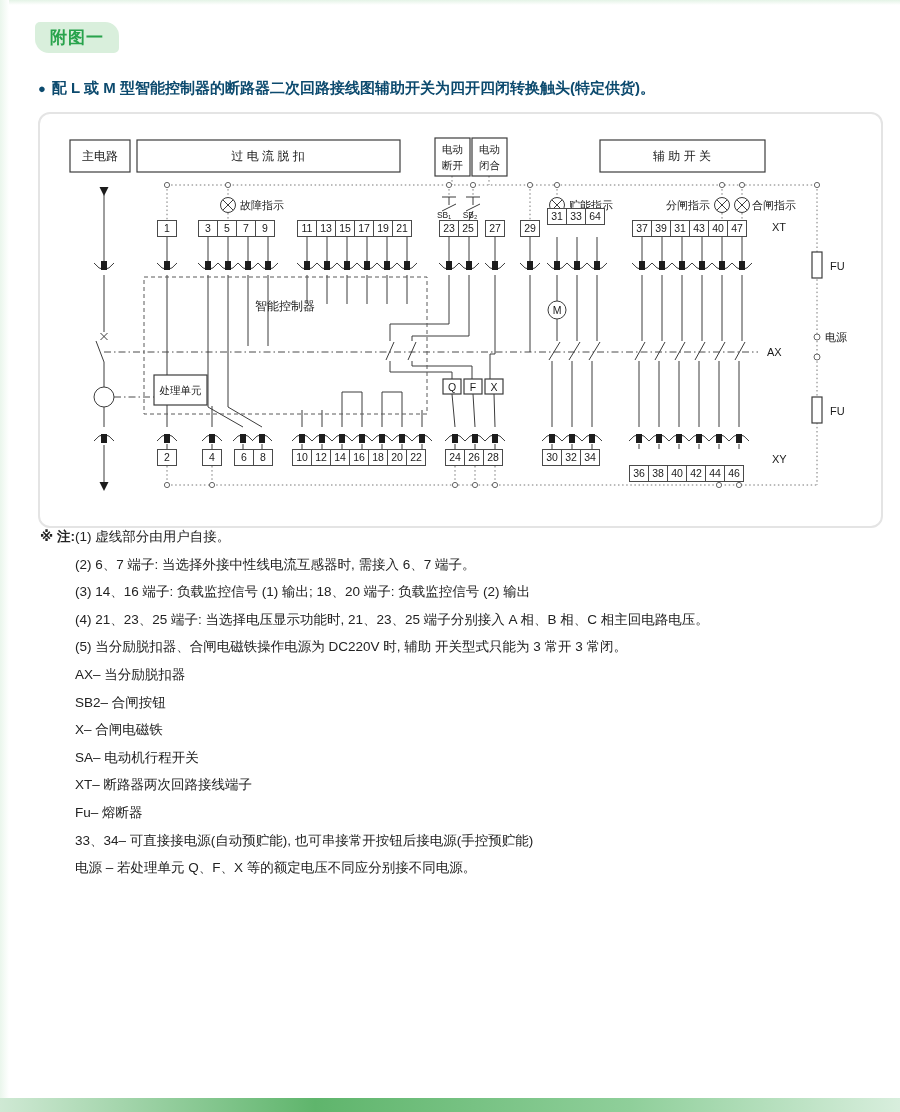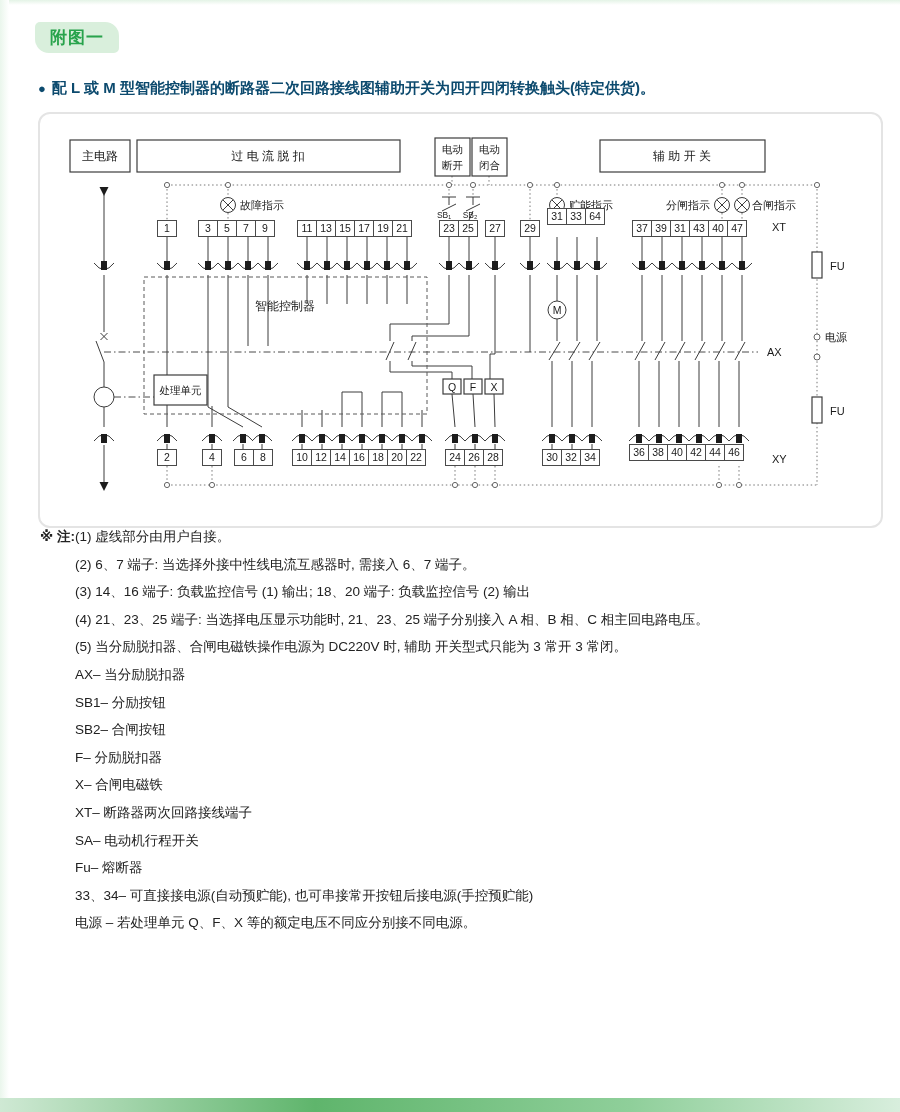--- a/index.html
+++ b/index.html
@@ -482,43 +482,41 @@
     <div class="tstrip" style="left:405px;top:335px">
         <span class="tcell">24</span>
         <span class="tcell">26</span>
         <span class="tcell">28</span>
       </div>
     <div class="tstrip" style="left:502px;top:335px">
         <span class="tcell">30</span>
         <span class="tcell">32</span>
         <span class="tcell">34</span>
       </div>
-    <div class="tstrip" style="left:589px;top:330px">
+    <div class="tstrip" style="left:589px;top:351px">
         <span class="tcell">36</span>
         <span class="tcell">38</span>
         <span class="tcell">40</span>
         <span class="tcell">42</span>
         <span class="tcell">44</span>
         <span class="tcell">46</span>
       </div>
   </div>
 
   <div class="notes">
     <div class="note-line">
       <span class="note-prefix">※ 注:</span>
       <span>(1) 虚线部分由用户自接。</span>
     </div>
     <div class="note-line"><span>(2) 6、7 端子: 当选择外接中性线电流互感器时, 需接入 6、7 端子。</span></div>
     <div class="note-line"><span>(3) 14、16 端子: 负载监控信号 (1) 输出; 18、20 端子: 负载监控信号 (2) 输出</span></div>
     <div class="note-line"><span>(4) 21、23、25 端子: 当选择电压显示功能时, 21、23、25 端子分别接入 A 相、B 相、C 相主回电路电压。</span></div>
     <div class="note-line"><span>(5) 当分励脱扣器、合闸电磁铁操作电源为 DC220V 时, 辅助 开关型式只能为 3 常开 3 常闭。</span></div>
     <div class="note-line"><span>AX– 当分励脱扣器</span></div>
-    <div class="note-line"><span>SB1– 分励按钮</span></div>
     <div class="note-line"><span>SB2– 合闸按钮</span></div>
-    <div class="note-line"><span>F– 分励脱扣器</span></div>
     <div class="note-line"><span>X– 合闸电磁铁</span></div>
+    <div class="note-line"><span>SA– 电动机行程开关</span></div>
     <div class="note-line"><span>XT– 断路器两次回路接线端子</span></div>
-    <div class="note-line"><span>SA– 电动机行程开关</span></div>
     <div class="note-line"><span>Fu– 熔断器</span></div>
     <div class="note-line"><span>33、34– 可直接接电源(自动预贮能), 也可串接常开按钮后接电源(手控预贮能)</span></div>
     <div class="note-line"><span>电源 – 若处理单元 Q、F、X 等的额定电压不同应分别接不同电源。</span></div>
   </div>
 </div>
 
 </body></html>

